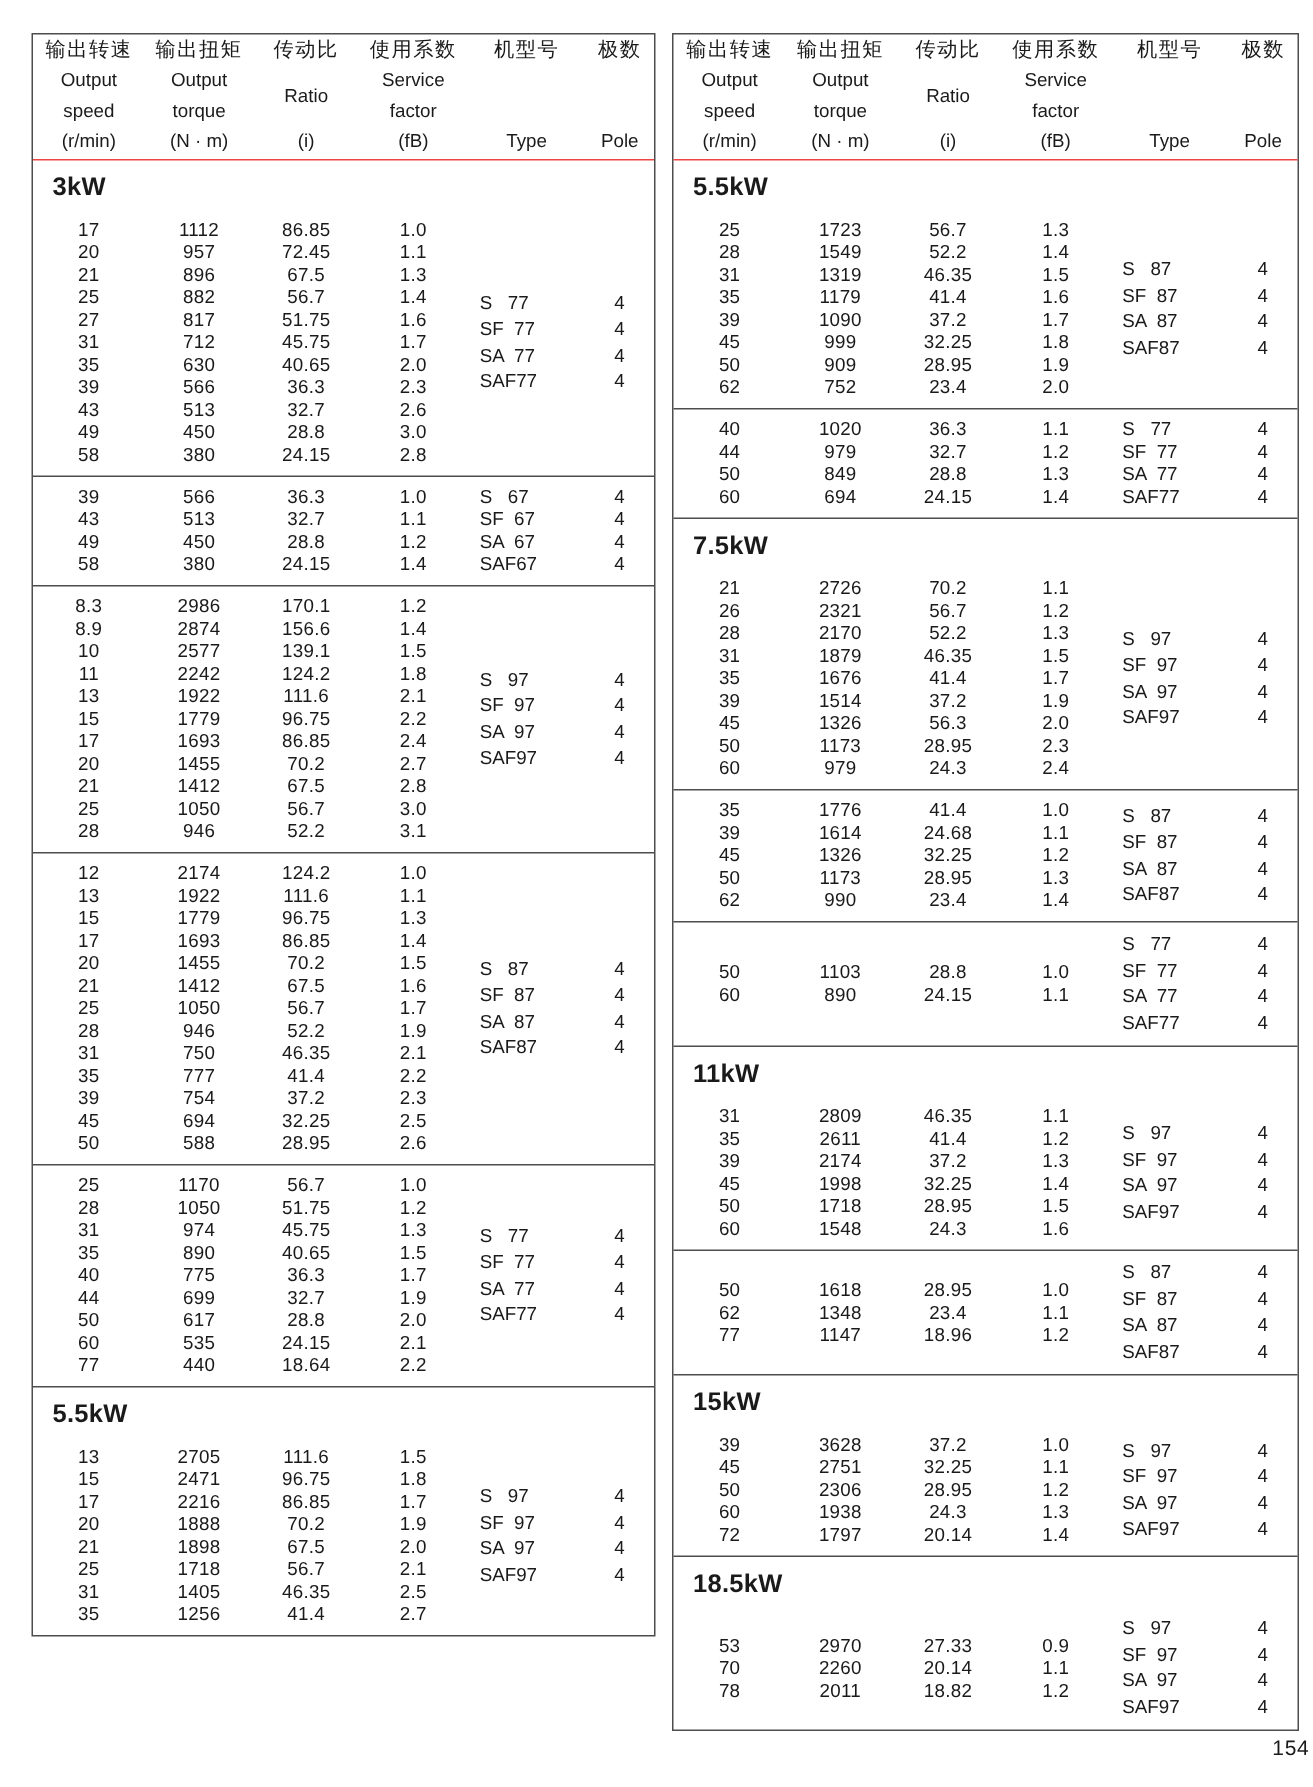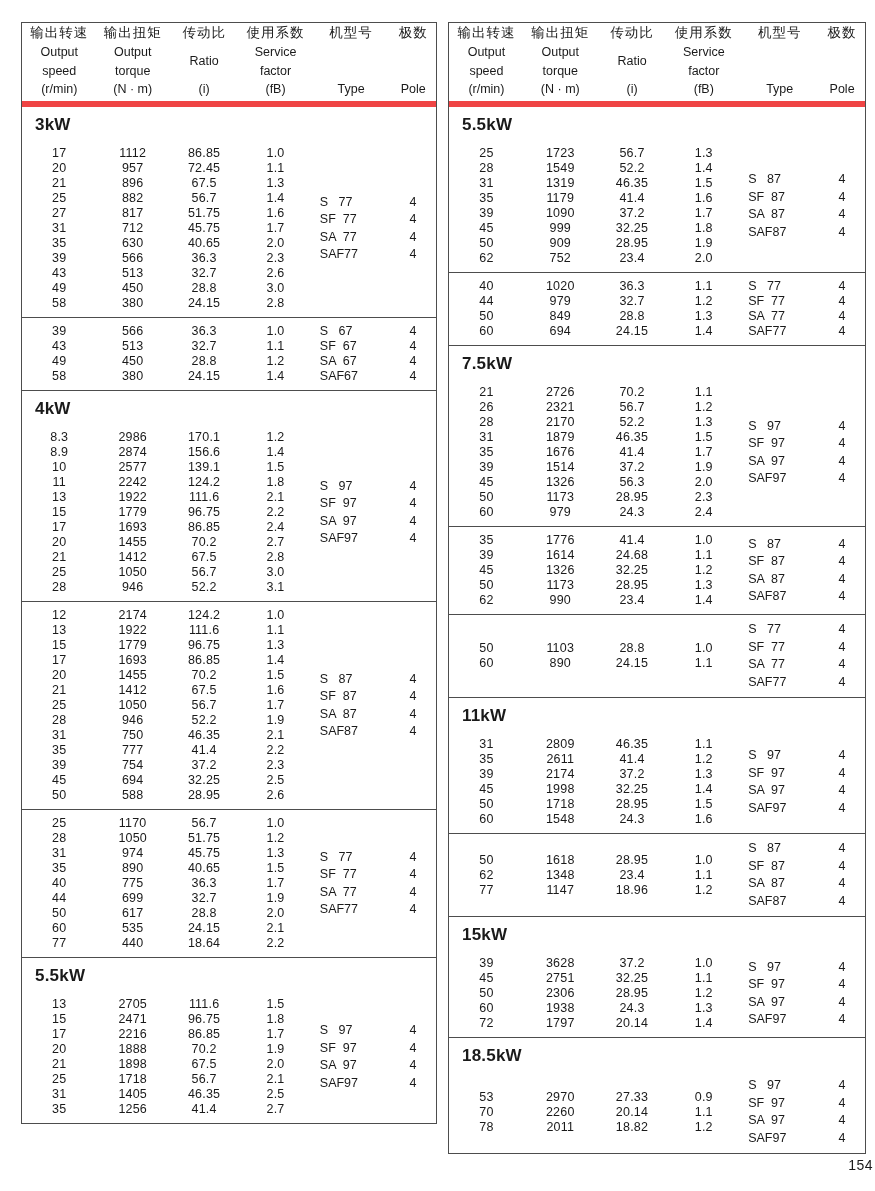--- a/index.html
+++ b/index.html
@@ -15,21 +15,21 @@
     position:absolute;top:22px;
     border:1px solid #4d4d4d;
     background:#fff;
     box-sizing:border-box;
   }
   #left-table{left:21px;width:416px;}
   #right-table{left:448px;width:418px;}
   .thead{
     display:grid;
     grid-template-columns:18% 17.5% 17% 17.5% 19% 11%;
-    border-bottom:6px solid #ef4444;
+    border-bottom:1px solid #ef4444;
     height:84px;
     padding:3px 0 4px 0;
     box-sizing:border-box;
   }
   .hcell{
     display:flex;flex-direction:column;justify-content:space-between;
     text-align:center;
     font-size:12.5px;line-height:1.1;
   }
   .hcell .zh{font-size:13.5px;letter-spacing:1px;}
@@ -243,21 +243,20 @@
             <div class="type-row">
               <span class="type-label">SA  67</span>
               <span class="pole">4</span>
             </div>
             <div class="type-row">
               <span class="type-label">SAF67</span>
               <span class="pole">4</span>
             </div>
           </div>
         </div>
-        <div class="section-title">4kW</div>
         <div class="block">
           <div class="rows">
             <div class="row">
               <span class="cell">8.3</span>
               <span class="cell">2986</span>
               <span class="cell">170.1</span>
               <span class="cell">1.2</span>
             </div>
             <div class="row">
               <span class="cell">8.9</span>

